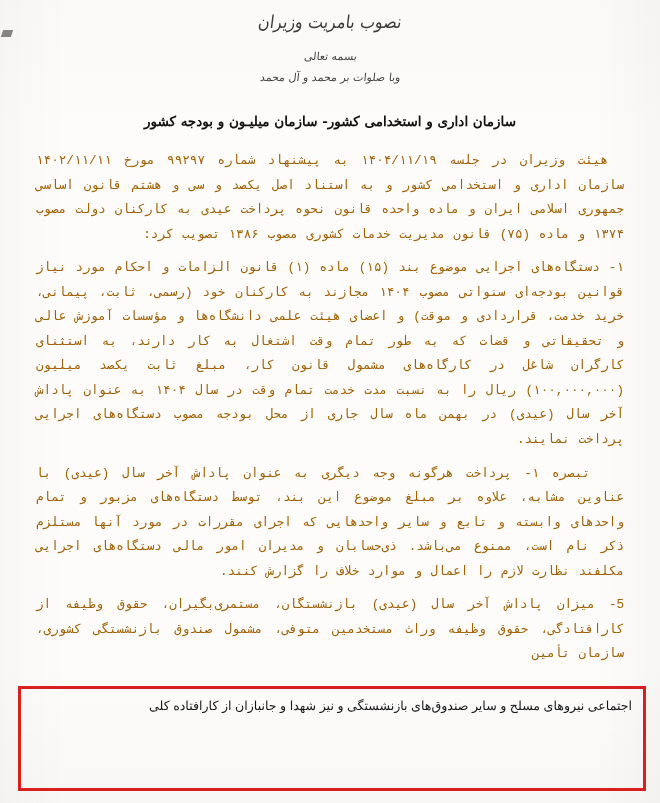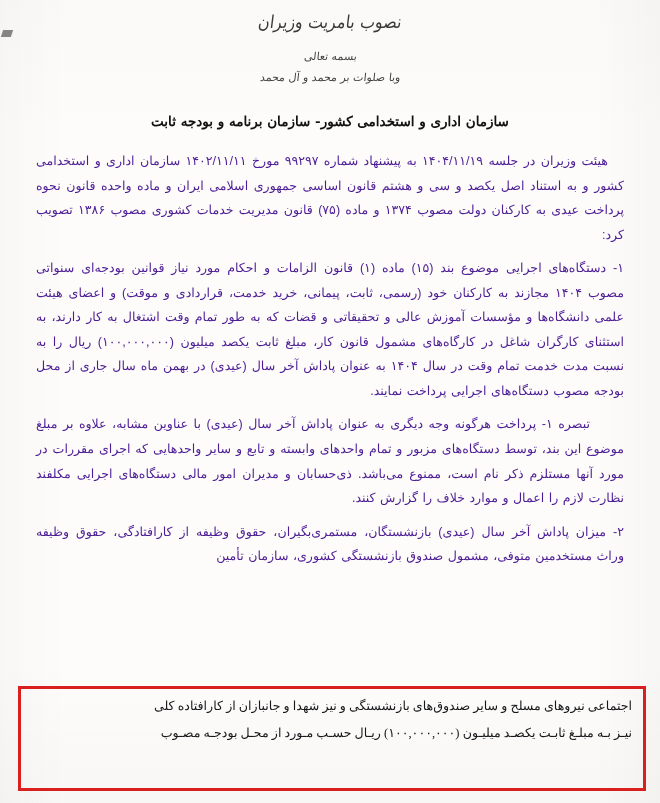--- a/index.html
+++ b/index.html
@@ -82,24 +82,24 @@
     margin-bottom: 20px;
     font-family: "DejaVu Serif", "Liberation Serif", serif;
     font-weight: bold;
     font-size: 13.5px;
     color: #121212;
     letter-spacing: 0.2px;
   }
 
   p.body {
     margin: 0 0 9px 0;
-    font-family: Liberation Sans, sans-serif;
+    font-family: Liberation Mono, monospace;
     font-size: 12.6px;
     line-height: 1.95;
-    color: #4c1d95;
+    color: #a16207;
     text-align: justify;
     text-justify: inter-word;
     word-spacing: 1px;
   }
   p.body.indent {
     text-indent: 16px;
   }
   p.body.center-ind {
     text-indent: 34px;
   }
@@ -113,21 +113,21 @@
     border: 3px solid #d9201f;
     box-sizing: border-box;
     pointer-events: none;
   }
 
   .boxed-text {
     position: absolute;
     left: 28px;
     right: 28px;
     top: 694px;
-    font-family: Liberation Serif, serif;
+    font-family: Liberation Sans, sans-serif;
     font-size: 12.6px;
     line-height: 2.0;
     color: #15171a;
     text-align: justify;
   }
   .boxed-text p { margin: 0 0 2px 0; }
 </style>
 </head>
 <body>
 
@@ -137,28 +137,27 @@
 
   <div class="content">
 
     <div class="hand-header">نصوب بامریت وزیران</div>
 
     <div class="basmala">
       <div><span class="l1">بسمه تعالی</span></div>
       <div><span class="l2">وبا صلوات بر محمد و آل محمد</span></div>
     </div>
 
-    <div class="addressee">سازمان اداری و استخدامی کشور- سازمان برنامه و بودجه ثابت</div>
+    <div class="addressee">سازمان اداری و استخدامی کشور- سازمان میلیـون و بودجه کشور</div>
 
     <p class="body indent">هیئت وزیران در جلسه ۱۴۰۴/۱۱/۱۹ به پیشنهاد شماره ۹۹۲۹۷ مورخ ۱۴۰۲/۱۱/۱۱ سازمان اداری و استخدامی کشور و به استناد اصل یکصد و سی و هشتم قانون اساسی جمهوری اسلامی ایران و ماده واحده قانون نحوه پرداخت عیدی به کارکنان دولت مصوب ۱۳۷۴ و ماده (۷۵) قانون مدیریت خدمات کشوری مصوب ۱۳۸۶ تصویب کرد:</p>
     <p class="body">۱- دستگاه‌های اجرایی موضوع بند (۱۵) ماده (۱) قانون الزامات و احکام مورد نیاز قوانین بودجه‌ای سنواتی مصوب ۱۴۰۴ مجازند به کارکنان خود (رسمی، ثابت، پیمانی، خرید خدمت، قراردادی و موقت) و اعضای هیئت علمی دانشگاه‌ها و مؤسسات آموزش عالی و تحقیقاتی و قضات که به طور تمام وقت اشتغال به کار دارند، به استثنای کارگران شاغل در کارگاه‌های مشمول قانون کار، مبلغ ثابت یکصد میلیون (۱۰۰,۰۰۰,۰۰۰) ریال را به نسبت مدت خدمت تمام وقت در سال ۱۴۰۴ به عنوان پاداش آخر سال (عیدی) در بهمن ماه سال جاری از محل بودجه مصوب دستگاه‌های اجرایی پرداخت نمایند.</p>
     <p class="body center-ind">تبصره ۱- پرداخت هرگونه وجه دیگری به عنوان پاداش آخر سال (عیدی) با عناوین مشابه، علاوه بر مبلغ موضوع این بند، توسط دستگاه‌های مزبور و تمام واحدهای وابسته و تابع و سایر واحدهایی که اجرای مقررات در مورد آنها مستلزم ذکر نام است، ممنوع می‌باشد. ذی‌حسابان و مدیران امور مالی دستگاه‌های اجرایی مکلفند نظارت لازم را اعمال و موارد خلاف را گزارش کنند.</p>
-    <p class="body">۲- میزان پاداش آخر سال (عیدی) بازنشستگان، مستمری‌بگیران، حقوق وظیفه از کارافتادگی، حقوق وظیفه وراث مستخدمین متوفی، مشمول صندوق بازنشستگی کشوری، سازمان تأمین</p>
+    <p class="body">5- میزان پاداش آخر سال (عیدی) بازنشستگان، مستمری‌بگیران، حقوق وظیفه از کارافتادگی، حقوق وظیفه وراث مستخدمین متوفی، مشمول صندوق بازنشستگی کشوری، سازمان تأمین</p>
 
   </div>
 
   <div class="boxed-text">
     <p>اجتماعی نیروهای مسلح و سایر صندوق‌های بازنشستگی و نیز شهدا و جانبازان از کارافتاده کلی</p>
-    <p>نیـز بـه مبلـغ ثابـت یکصـد میلیـون (۱۰۰,۰۰۰,۰۰۰) ریـال حسـب مـورد از محـل بودجـه مصـوب</p>
   </div>
 
   <div class="highlight-box" style="border-color: rgb(217, 32, 31);"></div>
 </div>
 
 </body></html>

